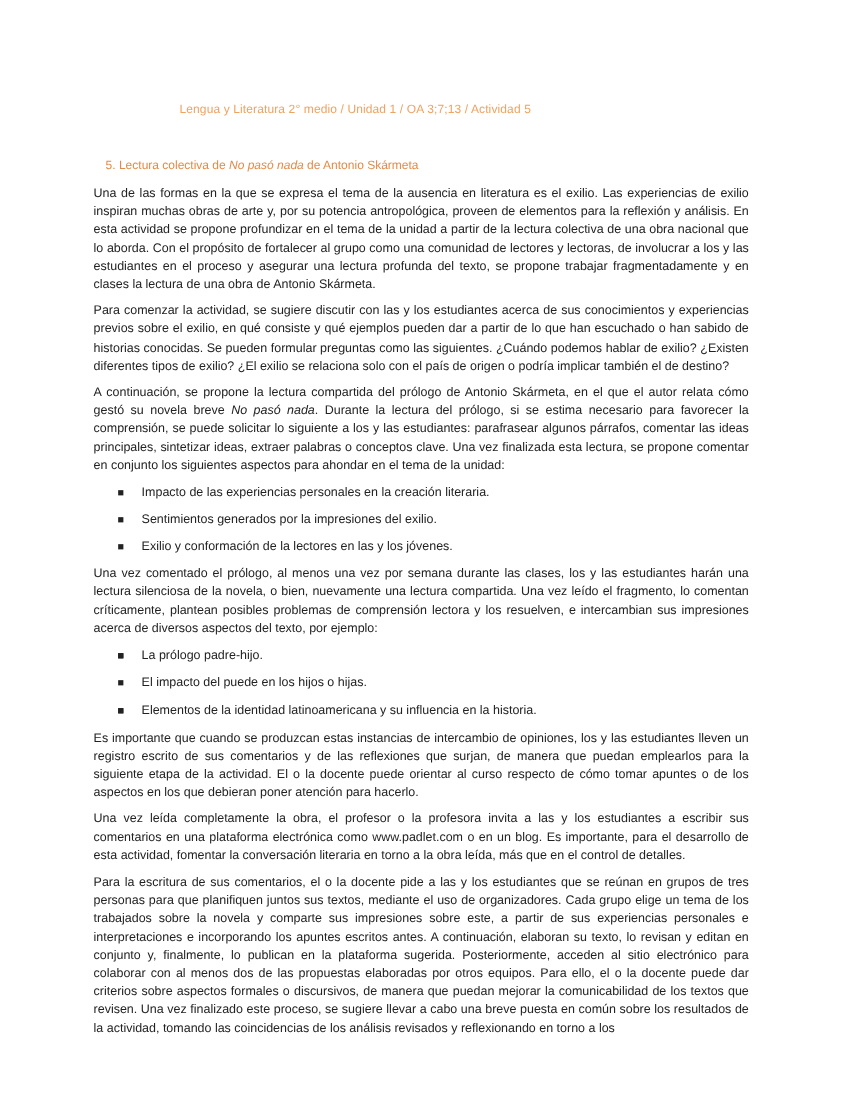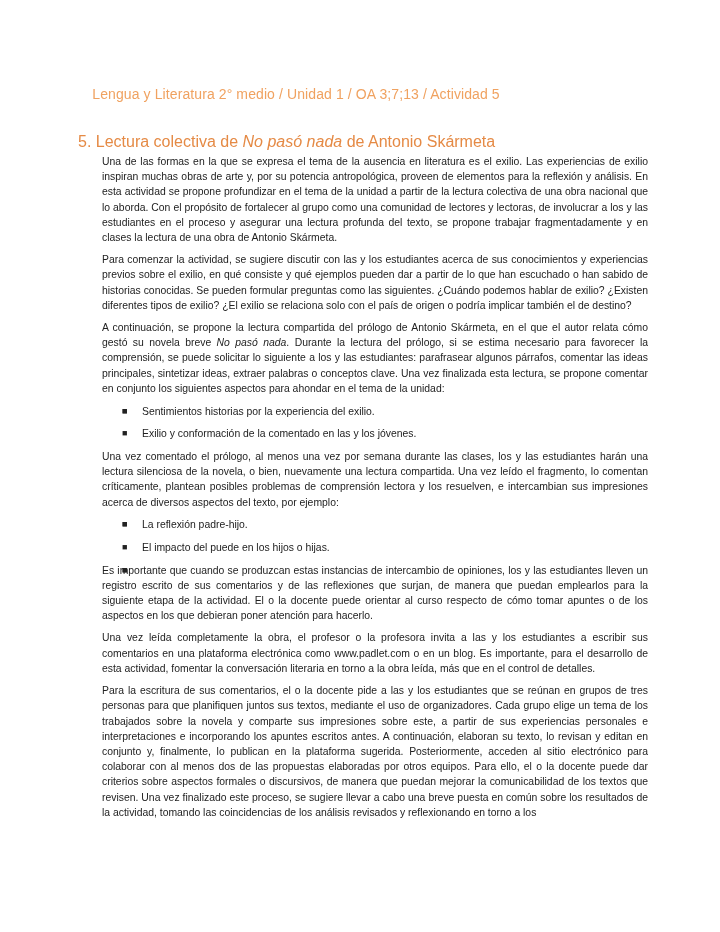--- a/index.html
+++ b/index.html
@@ -1,22 +1,22 @@
 <!DOCTYPE html>
 <html><head>
 <meta charset="utf-8">
 <style>
   html, body { margin: 0; padding: 0; background: #ffffff; }
   body { width: 720px; height: 932px; overflow: hidden; position: relative;
          font-family: "Liberation Sans", sans-serif; color: #222222; }
   .page-title { position: absolute; top: 86px; left: 0; width: 592px; text-align: center;
-                font-size: 14px; color: #F0A260; letter-spacing: 0.1px; }
-  .section-heading { position: absolute; top: 133px; left: 78px; font-size: 16px; color: #E58A45; }
+                font-size: 10px; color: #F0A260; letter-spacing: 0.1px; }
+  .section-heading { position: absolute; top: 133px; left: 88px; font-size: 10px; color: #E58A45; }
   .section-heading em { font-style: italic; }
-  .content { position: absolute; top: 154px; left: 78px; width: 546px; font-size: 10.4px; line-height: 15.2px; margin-left: 24px; }
+  .content { position: absolute; top: 154px; left: 78px; width: 546px; font-size: 10.4px; line-height: 15.2px; }
   .content p { margin: 0 0 7px 0; text-align: justify; }
   .content ul { margin: 4px 0 6px 0; padding: 0 0 0 40px; list-style: none; }
   .content li { position: relative; margin: 0 0 7.5px 0; }
   .content li .bullet { position: absolute; left: -20px; top: 0; font-size: 9px; }
   em { font-style: italic; }
 </style>
 </head>
 <body>
 
 <div class="page-title">Lengua y Literatura 2° medio / Unidad 1 / OA 3;7;13 / Actividad 5</div>
@@ -24,28 +24,28 @@
 <div class="section-heading">
   <span>5.</span>
   <span>Lectura colectiva de </span><em>No pasó nada</em><span> de Antonio Skármeta</span>
 </div>
 
 <div class="content">
   <p>Una de las formas en la que se expresa el tema de la ausencia en literatura es el exilio. Las experiencias de exilio inspiran muchas obras de arte y, por su potencia antropológica, proveen de elementos para la reflexión y análisis. En esta actividad se propone profundizar en el tema de la unidad a partir de la lectura colectiva de una obra nacional que lo aborda. Con el propósito de fortalecer al grupo como una comunidad de lectores y lectoras, de involucrar a los y las estudiantes en el proceso y asegurar una lectura profunda del texto, se propone trabajar fragmentadamente y en clases la lectura de una obra de Antonio Skármeta.</p>
   <p>Para comenzar la actividad, se sugiere discutir con las y los estudiantes acerca de sus conocimientos y experiencias previos sobre el exilio, en qué consiste y qué ejemplos pueden dar a partir de lo que han escuchado o han sabido de historias conocidas. Se pueden formular preguntas como las siguientes. ¿Cuándo podemos hablar de exilio? ¿Existen diferentes tipos de exilio? ¿El exilio se relaciona solo con el país de origen o podría implicar también el de destino?</p>
   <p><span>A continuación, se propone la lectura compartida del prólogo de Antonio Skármeta, en el que el autor relata cómo gestó su novela breve </span><em>No pasó nada</em><span>. Durante la lectura del prólogo, si se estima necesario para favorecer la comprensión, se puede solicitar lo siguiente a los y las estudiantes: parafrasear algunos párrafos, comentar las ideas principales, sintetizar ideas, extraer palabras o conceptos clave. Una vez finalizada esta lectura, se propone comentar en conjunto los siguientes aspectos para ahondar en el tema de la unidad:</span></p>
   <ul>
-    <li><span class="bullet">■</span></li>
-    <li><span class="bullet">■</span><span>Sentimientos historias por la experiencia del exilio.</span></li>
-    <li><span class="bullet">■</span><span>Exilio y conformación de la comentado en las y los jóvenes.</span></li>
+    <li><span class="bullet">■</span><span>Impacto de las experiencias personales en la creación literaria.</span></li>
+    <li><span class="bullet">■</span><span>Sentimientos generados por la impresiones del exilio.</span></li>
+    <li><span class="bullet">■</span><span>Exilio y conformación de la lectores en las y los jóvenes.</span></li>
   </ul>
   <p>Una vez comentado el prólogo, al menos una vez por semana durante las clases, los y las estudiantes harán una lectura silenciosa de la novela, o bien, nuevamente una lectura compartida. Una vez leído el fragmento, lo comentan críticamente, plantean posibles problemas de comprensión lectora y los resuelven, e intercambian sus impresiones acerca de diversos aspectos del texto, por ejemplo:</p>
   <ul>
     <li><span class="bullet">■</span></li>
-    <li><span class="bullet">■</span><span>La reflexión padre-hijo.</span></li>
+    <li><span class="bullet">■</span><span>La prólogo padre-hijo.</span></li>
     <li><span class="bullet">■</span><span>El impacto del puede en los hijos o hijas.</span></li>
     <li><span class="bullet">■</span></li>
-    <li><span class="bullet">■</span></li>
+    <li><span class="bullet">■</span><span>Elementos de la identidad latinoamericana y su influencia en la historia.</span></li>
   </ul>
   <p>Es importante que cuando se produzcan estas instancias de intercambio de opiniones, los y las estudiantes lleven un registro escrito de sus comentarios y de las reflexiones que surjan, de manera que puedan emplearlos para la siguiente etapa de la actividad. El o la docente puede orientar al curso respecto de cómo tomar apuntes o de los aspectos en los que debieran poner atención para hacerlo.</p>
   <p>Una vez leída completamente la obra, el profesor o la profesora invita a las y los estudiantes a escribir sus comentarios en una plataforma electrónica como www.padlet.com o en un blog. Es importante, para el desarrollo de esta actividad, fomentar la conversación literaria en torno a la obra leída, más que en el control de detalles.</p>
   <p>Para la escritura de sus comentarios, el o la docente pide a las y los estudiantes que se reúnan en grupos de tres personas para que planifiquen juntos sus textos, mediante el uso de organizadores. Cada grupo elige un tema de los trabajados sobre la novela y comparte sus impresiones sobre este, a partir de sus experiencias personales e interpretaciones e incorporando los apuntes escritos antes. A continuación, elaboran su texto, lo revisan y editan en conjunto y, finalmente, lo publican en la plataforma sugerida. Posteriormente, acceden al sitio electrónico para colaborar con al menos dos de las propuestas elaboradas por otros equipos. Para ello, el o la docente puede dar criterios sobre aspectos formales o discursivos, de manera que puedan mejorar la comunicabilidad de los textos que revisen. Una vez finalizado este proceso, se sugiere llevar a cabo una breve puesta en común sobre los resultados de la actividad, tomando las coincidencias de los análisis revisados y reflexionando en torno a los</p>
 </div>
 
 </body></html>

